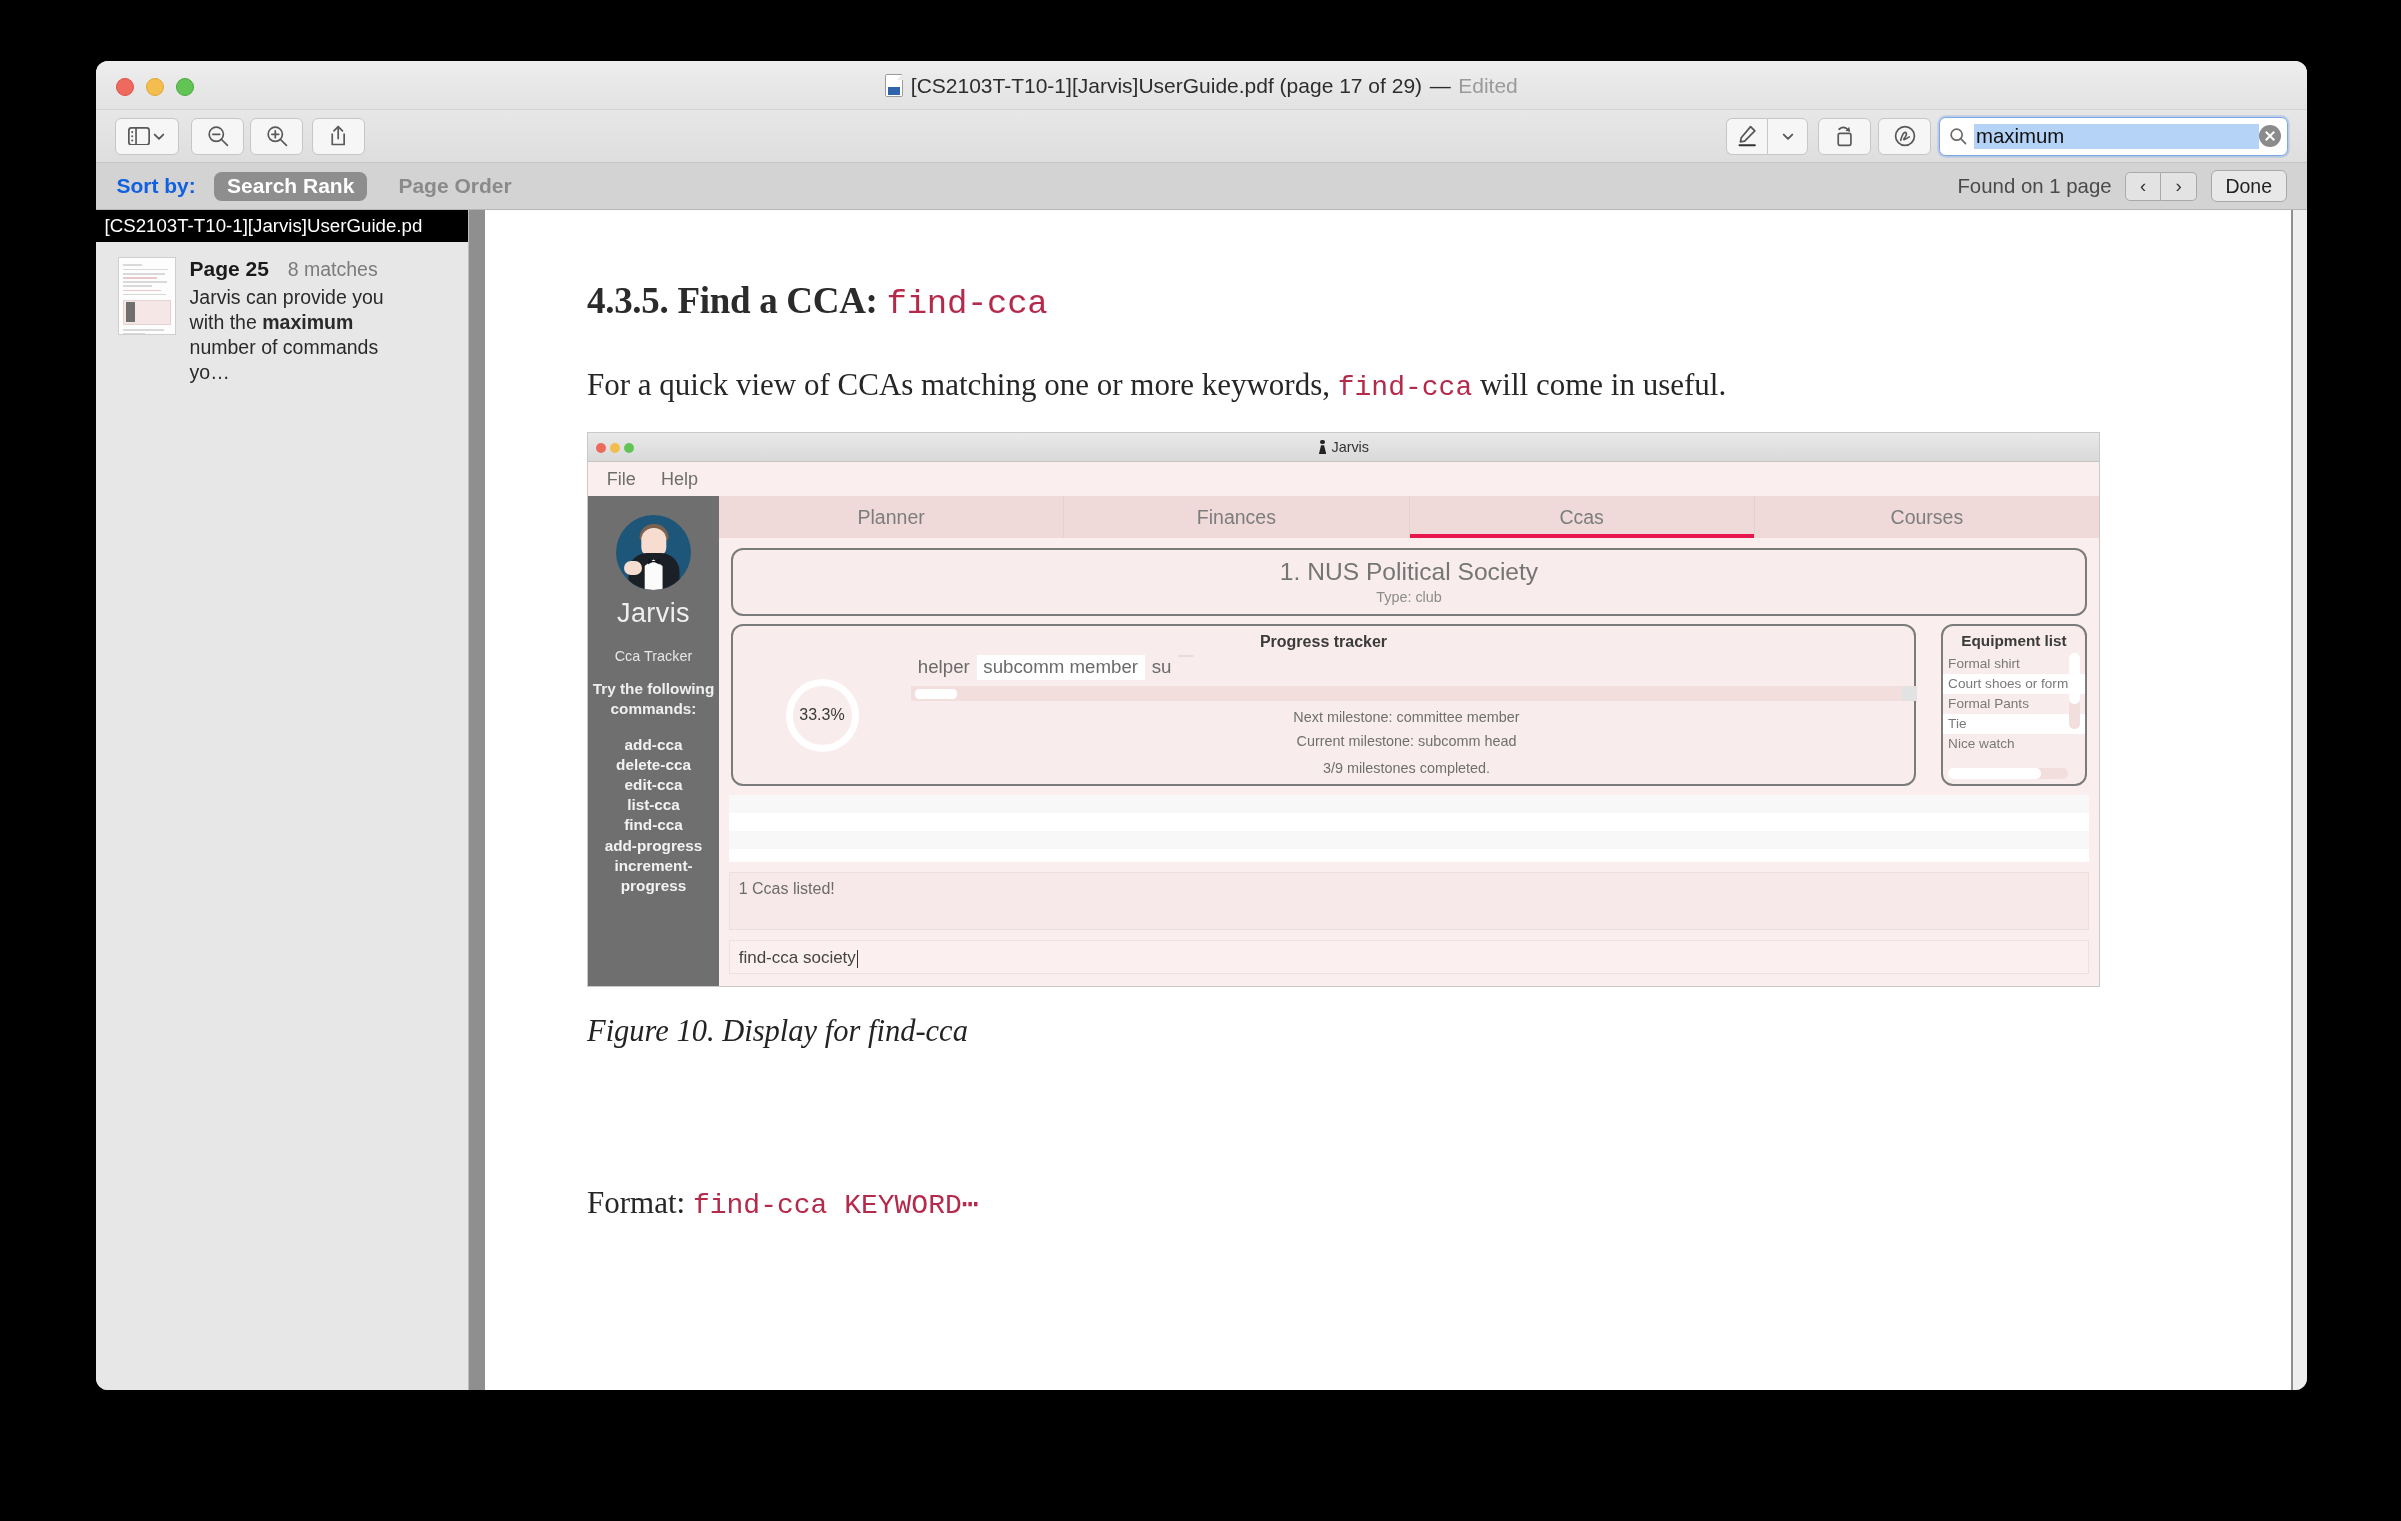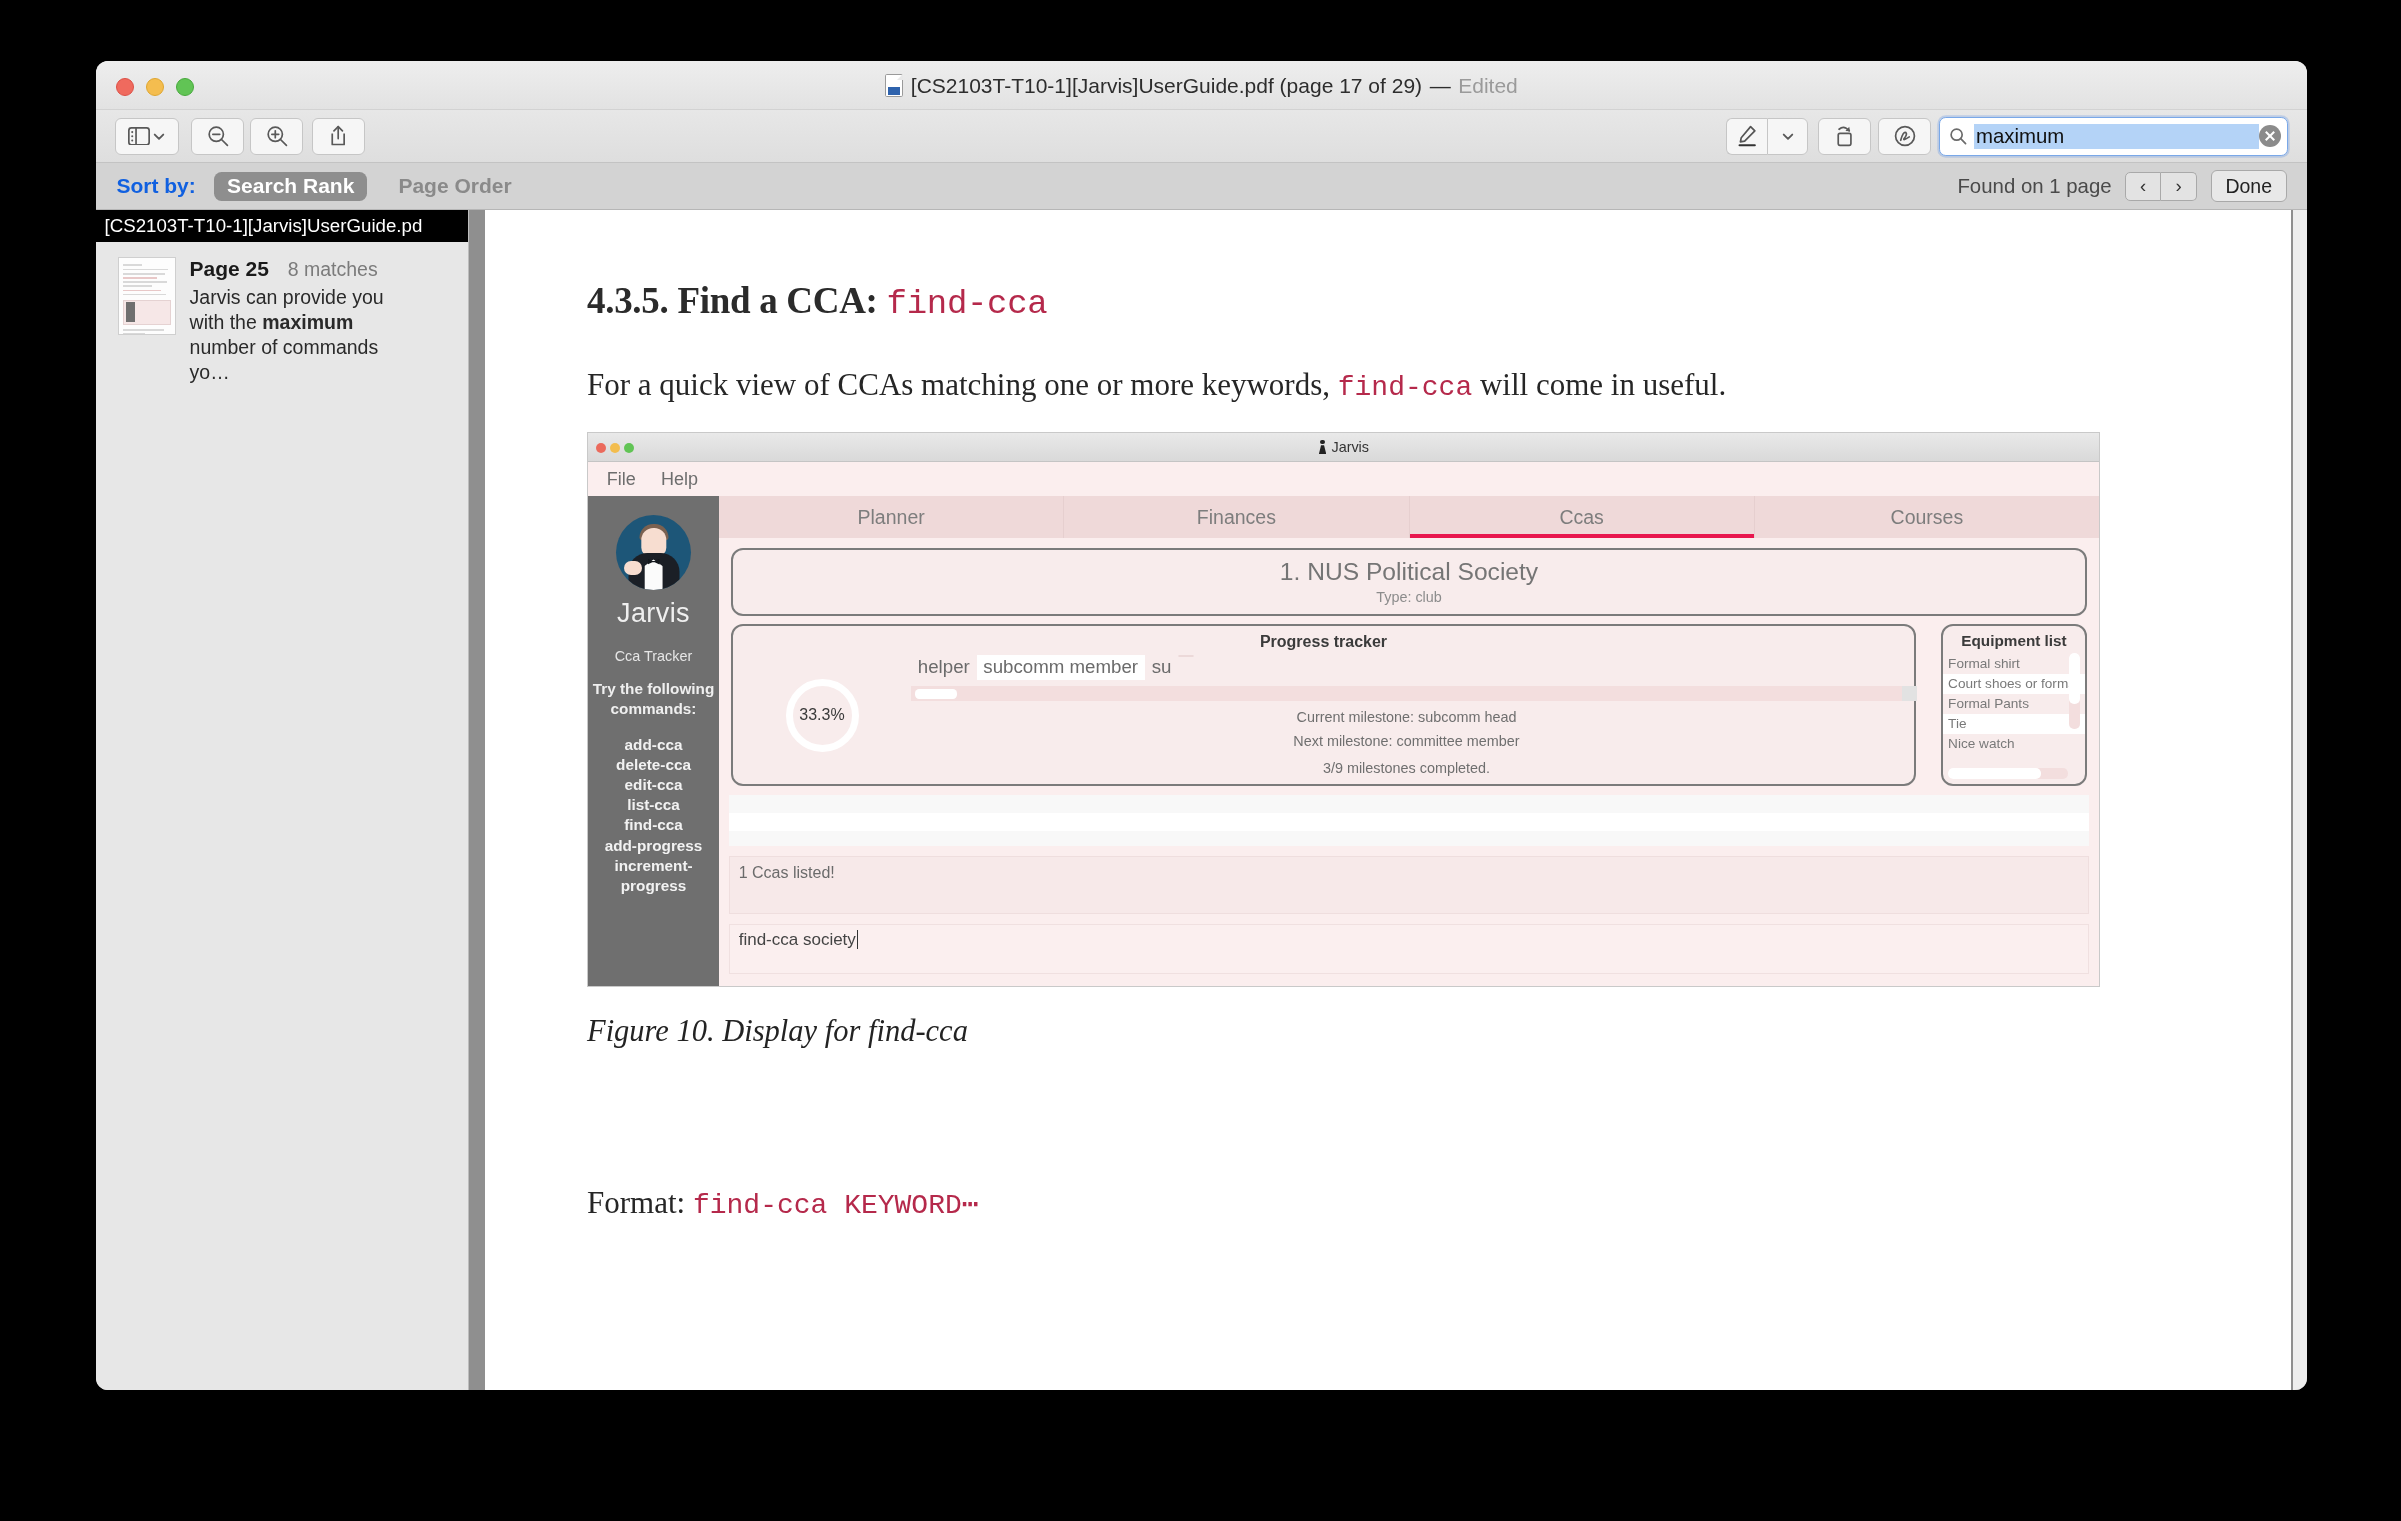--- a/index.html
+++ b/index.html
@@ -531,26 +531,26 @@
   #jv-result-box {
     margin: 10.2px 10.2px 0 10.2px;
     height: 58px;
     background: #f7e9e9;
     border: 0.8px solid #efdede;
     padding: 6.8px 8.5px;
     font-size: 16px; color: #6b6b6b;
   }
   #jv-cmd-box {
     margin: 10.2px 10.2px 12px 10.2px;
-    height: 50px;
+    height: 34px;
     background: #fbefef;
     border: 0.8px solid #f0e0e0;
     padding: 5.1px 8.5px;
     font-size: 17px; color: #444;
-    display: flex; align-items: flex-start;
+    display: flex; align-items: flex-end;
   }
   #jv-caret {
     display: inline-block;
     width: 1.3px; height: 18.7px;
     background: #333;
     margin-left: 0.8px;
   }
 
   
   #pdf-scroll-edge {
@@ -774,22 +774,22 @@
                       <div id="jv-ring">33.3%</div>
                     </div>
                     <div id="jv-milestones">
                       <div id="jv-ms-chips">
                         <span class="ms-chip">helper</span>
                         <span class="ms-chip filled">subcomm member</span>
                         <span class="ms-chip">su</span>
                         <span class="ms-chip tail"></span>
                       </div>
                       <div id="jv-ms-bar"></div>
+                      <div class="jv-ms-line">Next milestone: committee member</div>
                       <div class="jv-ms-line">Current milestone: subcomm head</div>
-                      <div class="jv-ms-line">Next milestone: committee member</div>
                       <div class="jv-ms-line" id="jv-ms-count">3/9 milestones completed.</div>
                     </div>
                   </div>
                 </div>
 
                 <div id="jv-equip-card">
                   <div id="jv-equip-title">Equipment list</div>
                   <div class="jv-equip-row">Formal shirt</div>
                   <div class="jv-equip-row alt">Court shoes or forma</div>
                   <div class="jv-equip-row">Formal Pants</div>

